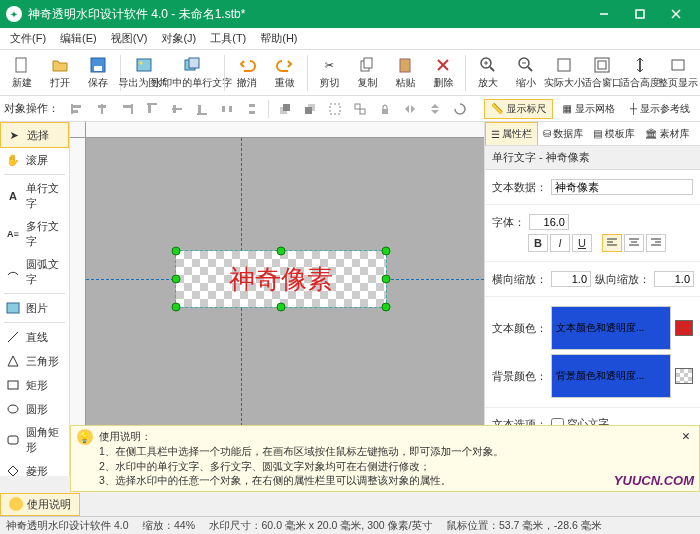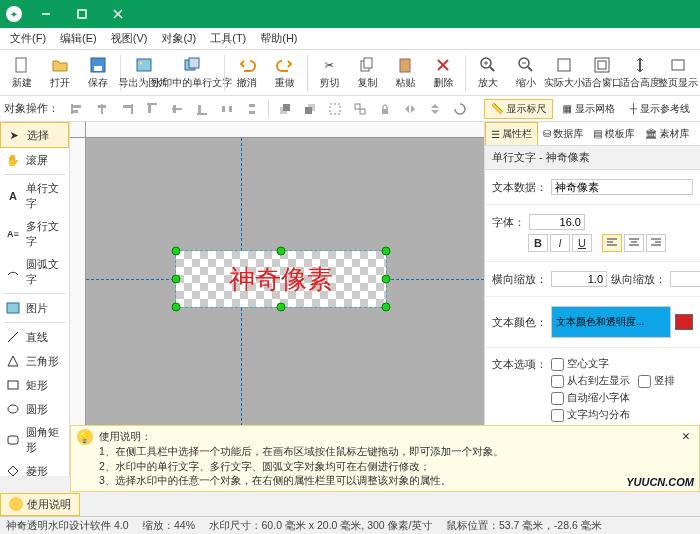--- a/index.html
+++ b/index.html
@@ -48,49 +48,50 @@
 .proppanel { width: 216px; background: #fff; border-left: 1px solid #ddd; overflow-y: auto; font-size: 11px; }
 .ptabs { display: flex; border-bottom: 1px solid #ddd; }
 .ptab { padding: 4px 5px; cursor: pointer; display: flex; align-items: center; gap: 2px; font-size: 10px; }
 .ptab.active { background: #fdf5d8; border: 1px solid #f0c040; border-bottom: none; }
 .psection { padding: 5px 7px; border-bottom: 1px solid #eee; }
 .psec-title { background: #f0f0f0; padding: 4px 7px; font-size: 11px; border-bottom: 1px solid #ddd; }
 .prow { display: flex; align-items: center; gap: 4px; margin: 4px 0; }
 .prow .plbl { font-size: 11px; white-space: nowrap; }
 .prow input[type=text] { flex: 1; font-size: 11px; padding: 1px 3px; border: 1px solid #ccc; min-width: 0; }
 .prow select { flex: 1; font-size: 11px; padding: 1px; border: 1px solid #ccc; min-width: 0; }
-.spin { width: 56px; font-size: 11px; padding: 1px 3px; border: 1px solid #ccc; text-align: right; }
+.spin { width: 40px; font-size: 11px; padding: 1px 3px; border: 1px solid #ccc; text-align: right; }
 .fmtbtn { width: 20px; height: 18px; border: 1px solid #ccc; background: #fff; display: flex; align-items: center; justify-content: center; cursor: pointer; font-size: 11px; }
 .fmtbtn.active { background: #fdf5d8; border-color: #f0c040; }
-.colorbtn { flex: 1; border: 1px solid #ccc; padding: 8px 4px; font-size: 10px; cursor: pointer; background: #0ea5e9; text-align: left; }
+.colorbtn { flex: 1; border: 1px solid #ccc; padding: 14px 4px; font-size: 10px; cursor: pointer; background: #1d4ed8; text-align: left; }
 .swatch { width: 18px; height: 16px; border: 1px solid #666; }
 .chk { display: flex; align-items: center; gap: 3px; font-size: 10.5px; }
 .rotdial { width: 40px; height: 40px; border: 1px solid #999; border-radius: 50%; position: relative; }
 .rottxt { font-size: 10px; color: #555; line-height: 1.3; }
 
 .hintbar { position: absolute; left: 70px; right: 0; bottom: 42px; background: #fffde8; border: 1px solid #e8d880; padding: 3px 6px; font-size: 10.5px; display: flex; }
 .hintbar .hicon { width: 16px; height: 16px; background: #ffd050; border-radius: 50%; margin-right: 6px; flex-shrink: 0; display: flex; align-items: center; justify-content: center; }
 .hintbar .hcontent { flex: 1; line-height: 1.4; }
 .hintbar .hclose { width: 14px; height: 14px; cursor: pointer; display: flex; align-items: center; justify-content: center; }
 
 .bottomtabs { position: absolute; left: 0; bottom: 18px; height: 24px; display: flex; align-items: center; }
 .btab { display: flex; align-items: center; gap: 4px; padding: 3px 8px; background: #fdf5d8; border: 1px solid #f0c040; font-size: 11px; cursor: pointer; justify-content: space-between; }
 .btab .bic { width: 14px; height: 14px; background: #ffd050; border-radius: 50%; }
 
 .statusbar { position: absolute; bottom: 0; left: 0; right: 0; height: 18px; background: #f0f0f0; border-top: 1px solid #ccc; display: flex; align-items: center; padding: 0 6px; gap: 14px; font-size: 10.5px; color: #444; }
 
-.watermark { position: absolute; right: 6px; bottom: 46px; font-size: 11px; color: #0f172a; font-style: italic; font-weight: bold; pointer-events: none; }
+.watermark { position: absolute; right: 6px; bottom: 46px; font-size: 13px; color: #701a75; font-style: italic; font-weight: bold; pointer-events: none; }
 
 svg { display: block; }
 </style>
 </head>
 <body>
 
 <div class="titlebar">
   <div class="logo">✦</div>
+  <div class="title">神奇透明水印设计软件 4.0 - 未命名1.stb*</div>
   <div class="winbtn">
       <svg width="10" height="10">
         <line x1="1" y1="5" x2="9" y2="5" stroke="#fff" stroke-width="1.5"></line>
       </svg>
     </div>
   <div class="winbtn">
       <svg width="10" height="10">
         <rect x="1" y="1" width="8" height="8" fill="none" stroke="#fff" stroke-width="1.5"></rect>
       </svg>
     </div>
@@ -561,20 +562,25 @@
         <span class="plbl">纵向缩放：</span>
         <input class="spin" value="1.0" style="">
       </div>
     </div>
     <div class="psection">
       <div class="prow">
         <span class="plbl">文本颜色：</span>
         <button class="colorbtn">文本颜色和透明度...</button>
         <div class="swatch" style="background:#d22222"></div>
       </div>
+      <div class="prow">
+        <span class="plbl">背景颜色：</span>
+        <button class="colorbtn">背景颜色和透明度...</button>
+        <div class="swatch" style="background:repeating-conic-gradient(#ccc 0 25%,#fff 0 50%);background-size:8px 8px"></div>
+      </div>
     </div>
     <div class="psection">
       <div class="prow" style="align-items:flex-start">
           <span class="plbl">文本选项：</span>
         <div style="flex:1;display:flex;flex-wrap:wrap;gap:3px 8px">
           <label class="chk">
               <input type="checkbox" style="">
               <span>空心文字</span>
             </label>
           <label class="chk">

